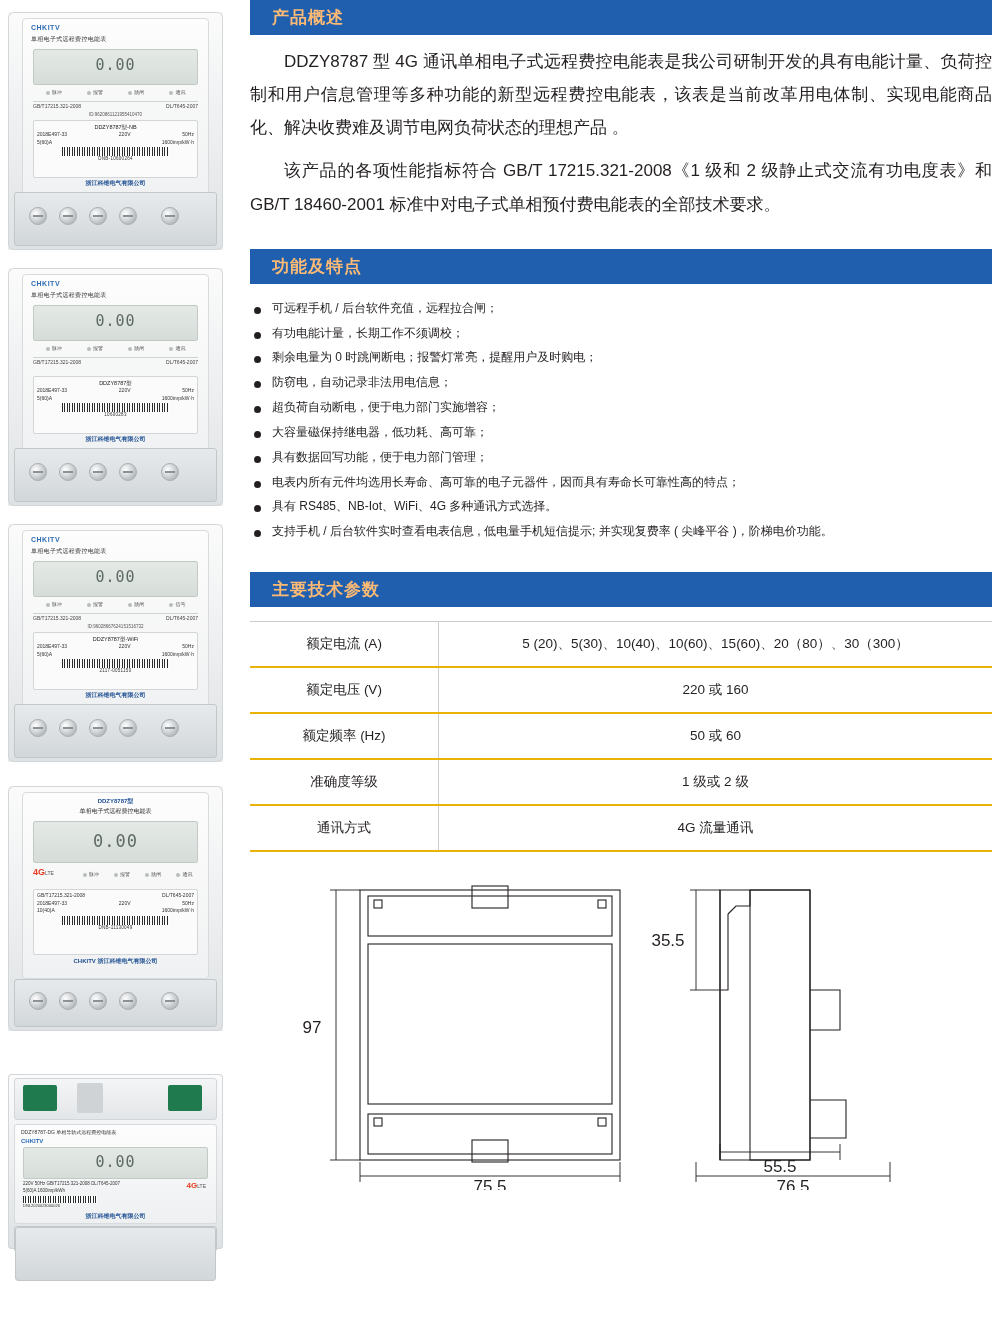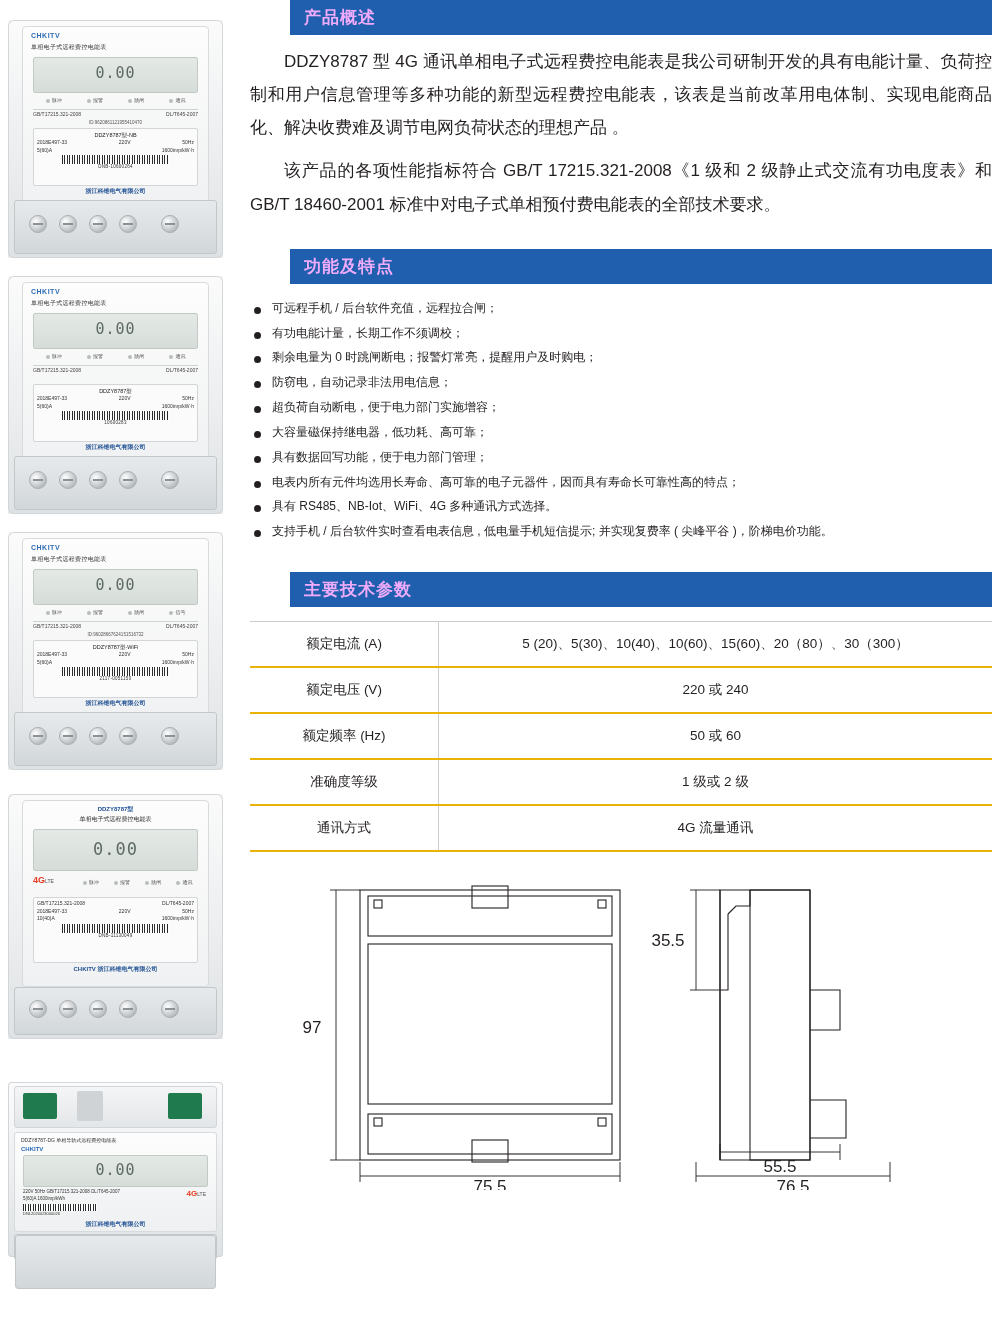--- a/index.html
+++ b/index.html
@@ -17,21 +17,21 @@
   }
   .page {
     position: relative;
     width: 1000px;
     height: 1323px;
   }
   
   .left-col {
     position: absolute;
     left: 0;
-    top: 12px;
+    top: 4px;
     width: 240px;
     height: 1142px;
     padding-left: 16px;
   }
   .meter-photo {
     position: absolute;
     left: 8px;
     width: 215px;
     background: linear-gradient(180deg, #f6f7f8 0%, #e9ebed 100%);
   }
@@ -191,27 +191,26 @@
   .m-4g small { font-size: 5px; color:#555; font-weight: normal;}
   
   .right-col {
     position: absolute;
     left: 250px;
     top: 0;
     width: 742px;
   }
   .section-head {
     background: #1f5fae;
-    color: #f0abfc;
+    color: #fdba74;
     font-size: 17px;
     font-weight: bold;
-    padding: 6px 0 6px 14px;
+    padding: 6px 0 6px 22px;
     letter-spacing: 1px;
     position: relative;
-    margin-left: 40px;
   }
   .section-head:after {
     content: "";
     position: absolute;
     left: 0; bottom: 0;
     width: 100%; height: 2px;
     background: #1f5fae;
   }
   .para {
     font-size: 17px;
@@ -514,21 +513,21 @@
 
     <div class="section-head" style="margin-top:28px;">主要技术参数</div>
     <table class="spec">
       <tbody>
         <tr>
           <td class="key">额定电流 (A)</td>
           <td>5 (20)、5(30)、10(40)、10(60)、15(60)、20（80）、30（300）</td>
         </tr>
         <tr>
           <td class="key">额定电压 (V)</td>
-          <td>220 或 240</td>
+          <td>220 或 160</td>
         </tr>
         <tr>
           <td class="key">额定频率 (Hz)</td>
           <td>50 或 60</td>
         </tr>
         <tr>
           <td class="key">准确度等级</td>
           <td>1 级或 2 级</td>
         </tr>
         <tr>

